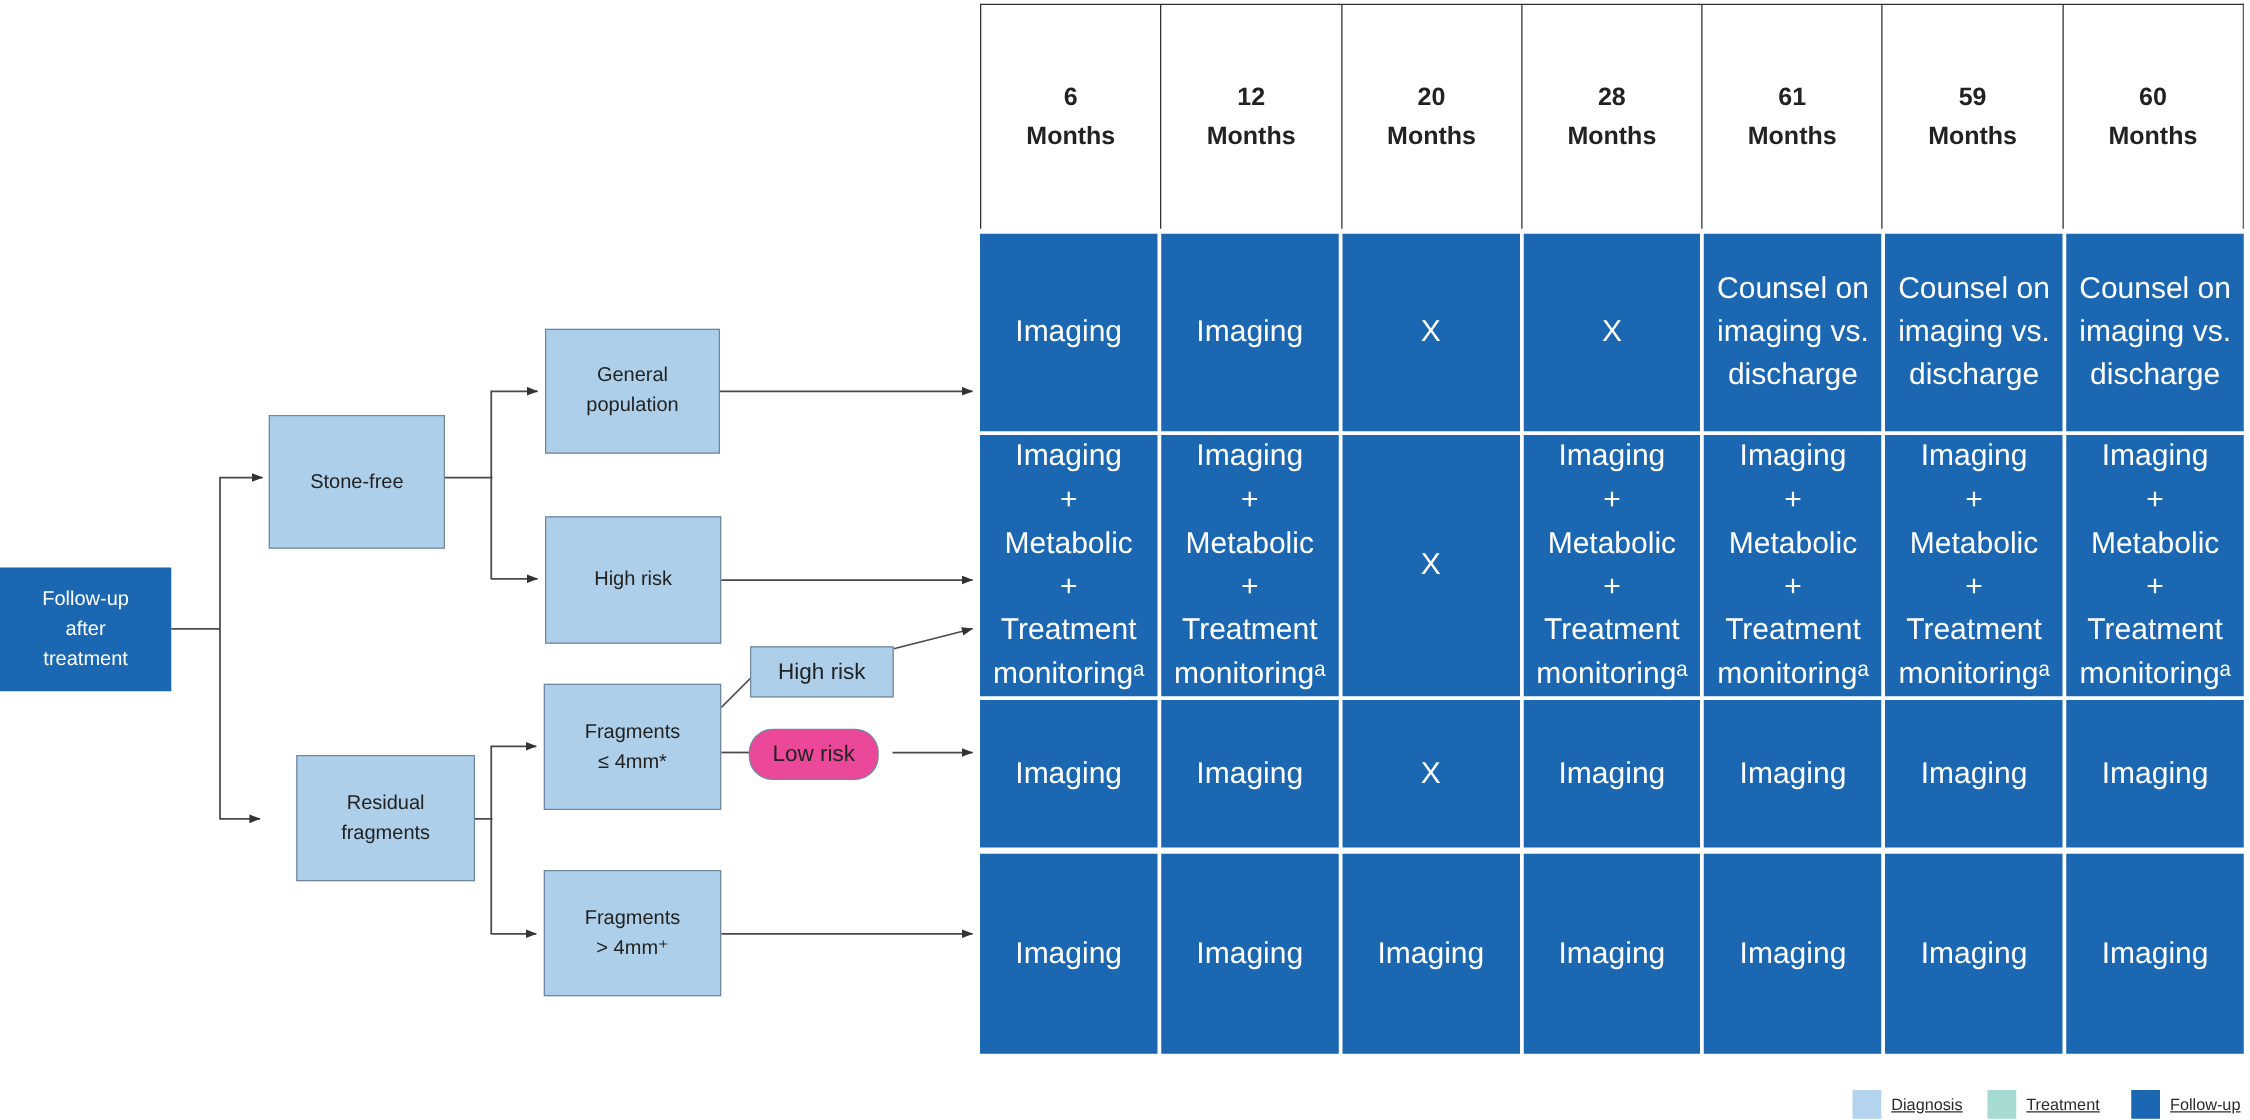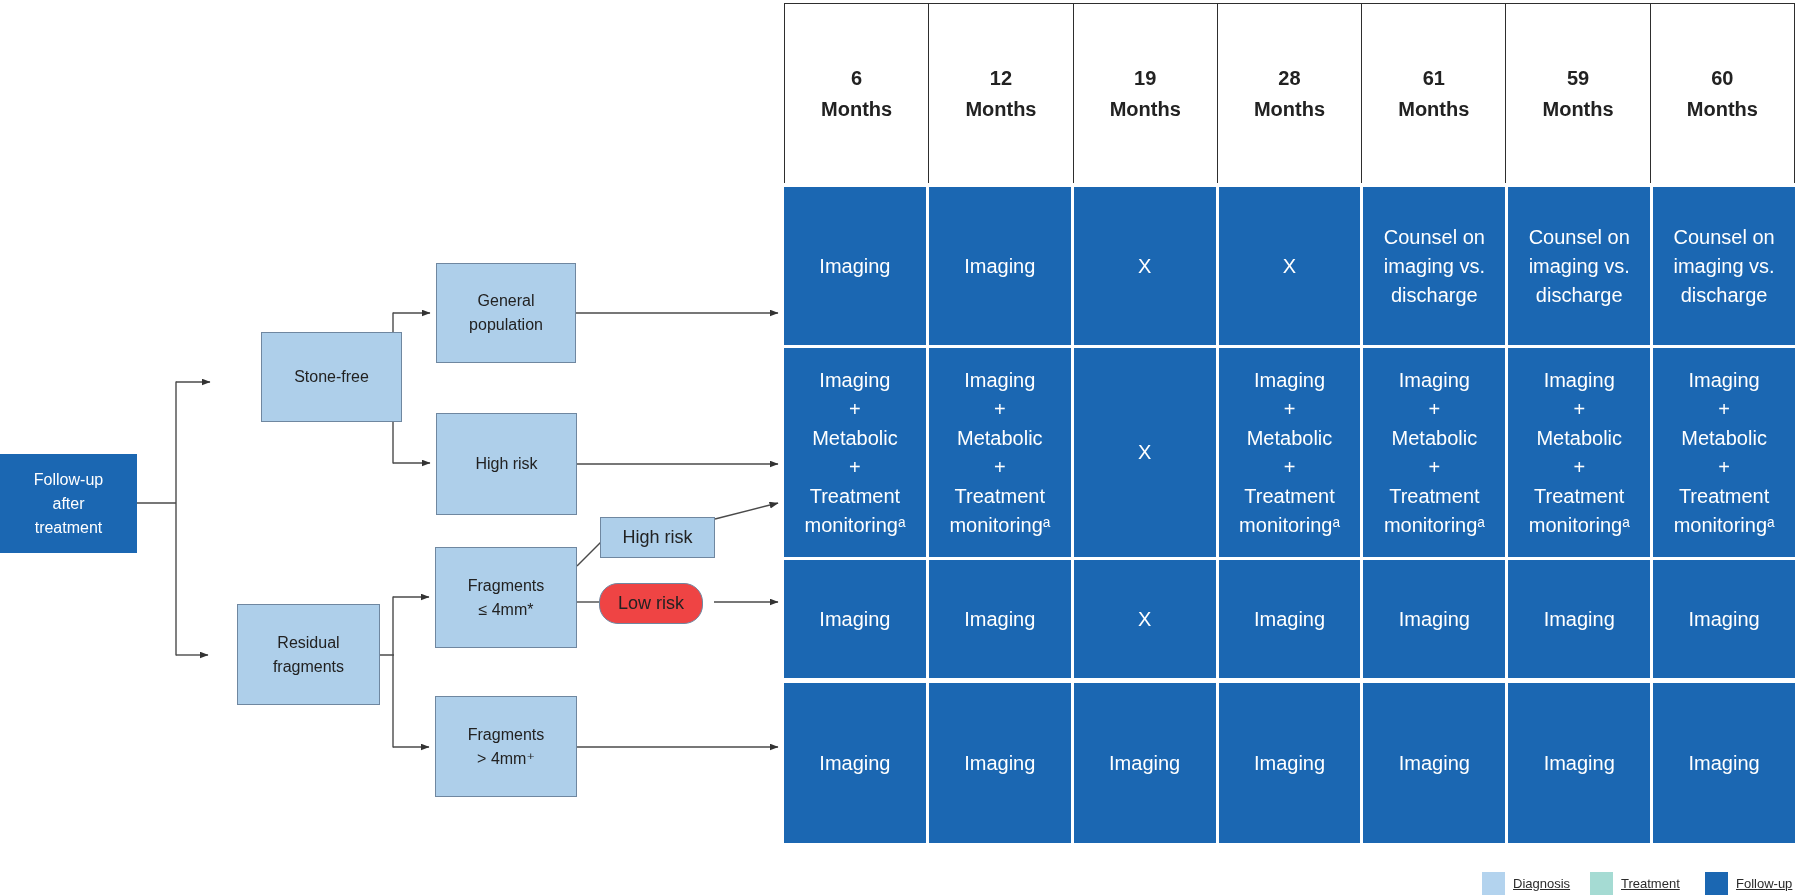--- a/index.html
+++ b/index.html
@@ -34,21 +34,21 @@
     white-space: pre-line; font-weight: bold; font-size: 20px; line-height: 1.55; color: #222222;
     background: #ffffff;
   }
   .trow {
     position: absolute; z-index: 2; left: 784px; width: 1011px;
     display: flex; gap: 3px;
   }
   .cell {
     flex: 1; background: #1b67b2; color: #ffffff;
     display: flex; align-items: center; justify-content: center; text-align: center;
-    white-space: pre-line; font-size: 20px; line-height: 1.45;
+    white-space: pre-line; font-size: 24px; line-height: 1.45;
   }
 
   
   .legend-item {
     position: absolute; z-index: 2; top: 872px; height: 23px;
     display: flex; align-items: center; gap: 8px;
     font-size: 13px; color: #2b2b2b; white-space: nowrap; text-decoration: underline;
   }
   .legend-chip { width: 23px; height: 23px; flex: 0 0 auto; }
 </style>
@@ -81,46 +81,46 @@
     <line class="cline" x1="715" y1="519" x2="778" y2="503" marker-end="url(#arrow)"></line>
     <line class="cline" x1="577" y1="602" x2="600" y2="602"></line>
     <line class="cline" x1="714" y1="602" x2="778" y2="602" marker-end="url(#arrow)"></line>
     <line class="cline" x1="577" y1="747" x2="778" y2="747" marker-end="url(#arrow)"></line>
   </svg>
 
   <div class="node root" style="left: 0px; top: 454px; width: 137px; height: 99px; background: rgb(27, 103, 178);">Follow-up
 after
 treatment</div>
 
-  <div class="node" style="left: 215px; top: 332px; width: 141px; height: 90px; background: rgb(174, 207, 234); margin-left: 46px;">Stone-free</div>
+  <div class="node" style="left: 215px; top: 332px; width: 141px; height: 107px; background: rgb(174, 207, 234);">Stone-free</div>
 
   <div class="node" style="left: 213px; top: 604px; width: 143px; height: 101px; background: rgb(174, 207, 234); margin-left: 24px;">Residual
 fragments</div>
 
   <div class="node" style="left: 436px; top: 263px; width: 140px; height: 100px; background: rgb(174, 207, 234);">General
 population</div>
 
   <div class="node" style="left: 436px; top: 413px; width: 141px; height: 102px; background: rgb(174, 207, 234);">High risk</div>
 
   <div class="node" style="left: 435px; top: 547px; width: 142px; height: 101px; background: rgb(174, 207, 234);">Fragments
 ≤ 4mm*</div>
 
   <div class="node" style="left: 435px; top: 696px; width: 142px; height: 101px; background: rgb(174, 207, 234);">Fragments
 &gt; 4mm⁺</div>
 
   <div class="node small" style="left: 600px; top: 517px; width: 115px; height: 41px; background: rgb(174, 207, 234);">High risk</div>
 
-  <div class="node small" style="left: 599px; top: 583px; width: 104px; height: 41px; background: #ef4444; border-radius: 19px;">Low risk</div>
+  <div class="node small" style="left: 599px; top: 583px; width: 104px; height: 41px; background: #ec4899; border-radius: 19px;">Low risk</div>
 
   <div class="thead">
     <div class="thcell">6
 Months</div>
     <div class="thcell">12
 Months</div>
-    <div class="thcell">19
+    <div class="thcell">20
 Months</div>
     <div class="thcell">28
 Months</div>
     <div class="thcell">61
 Months</div>
     <div class="thcell">59
 Months</div>
     <div class="thcell">60
 Months</div>
   </div>

